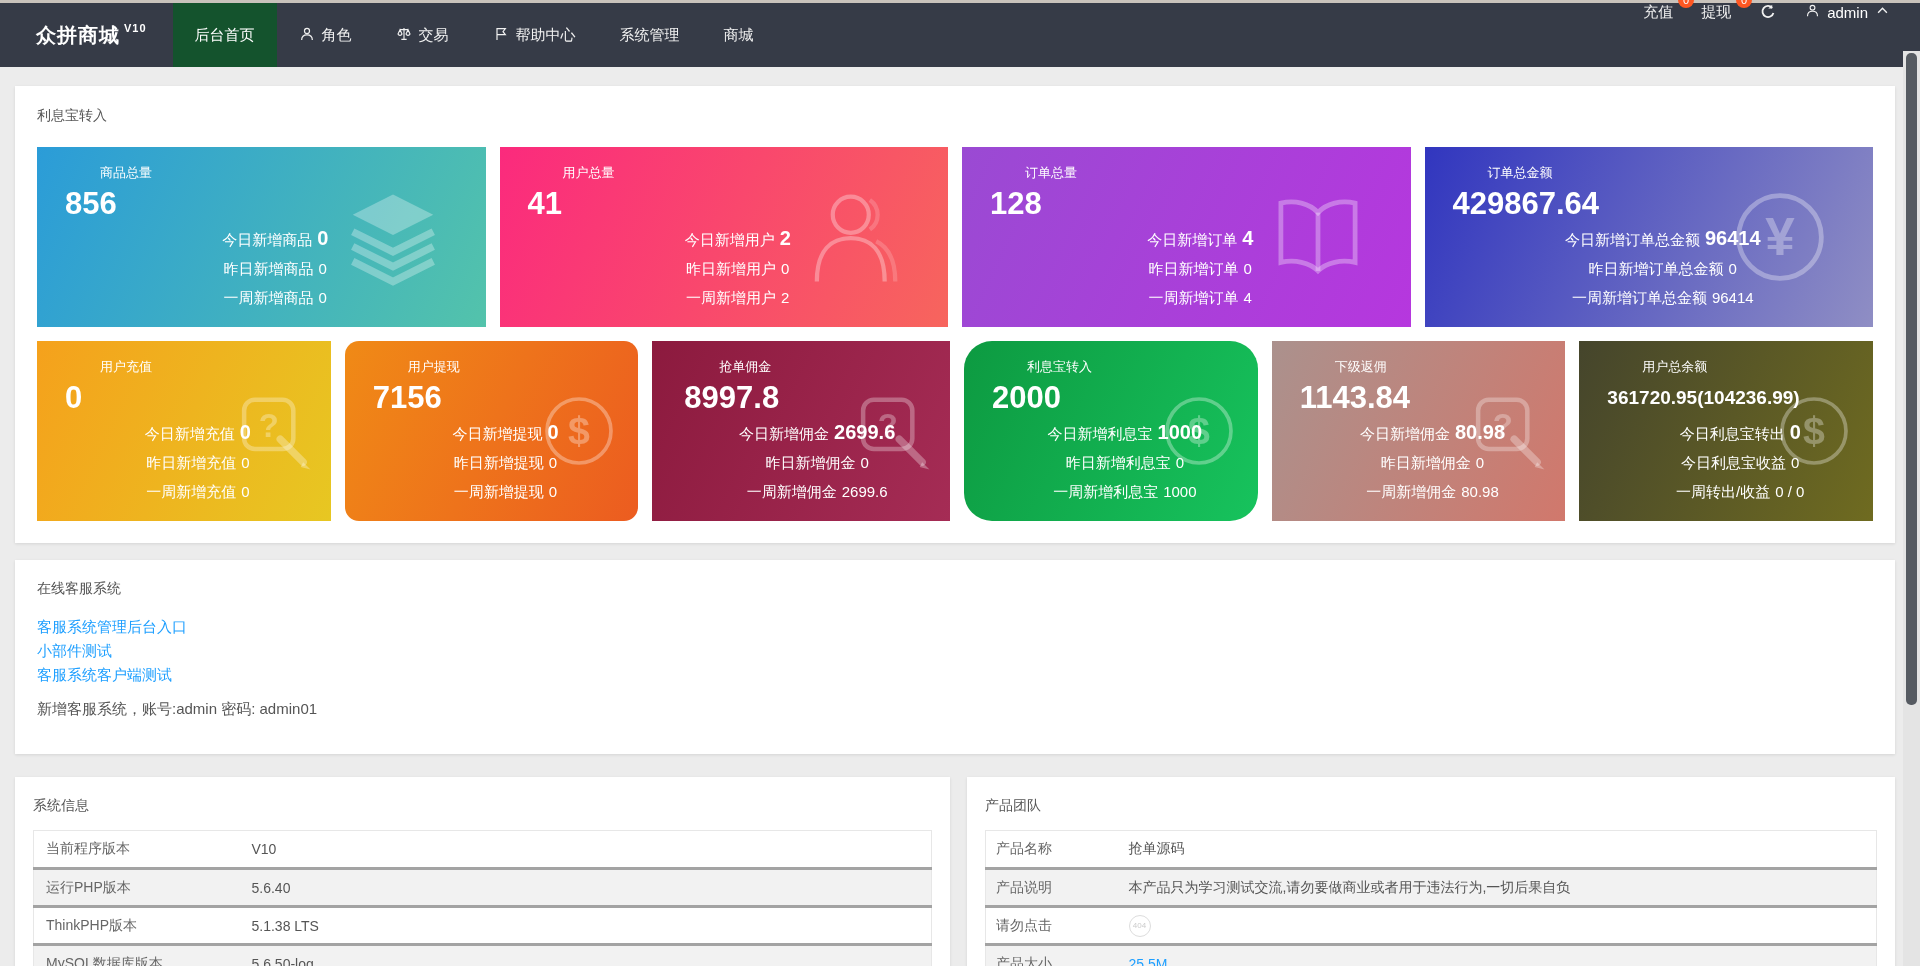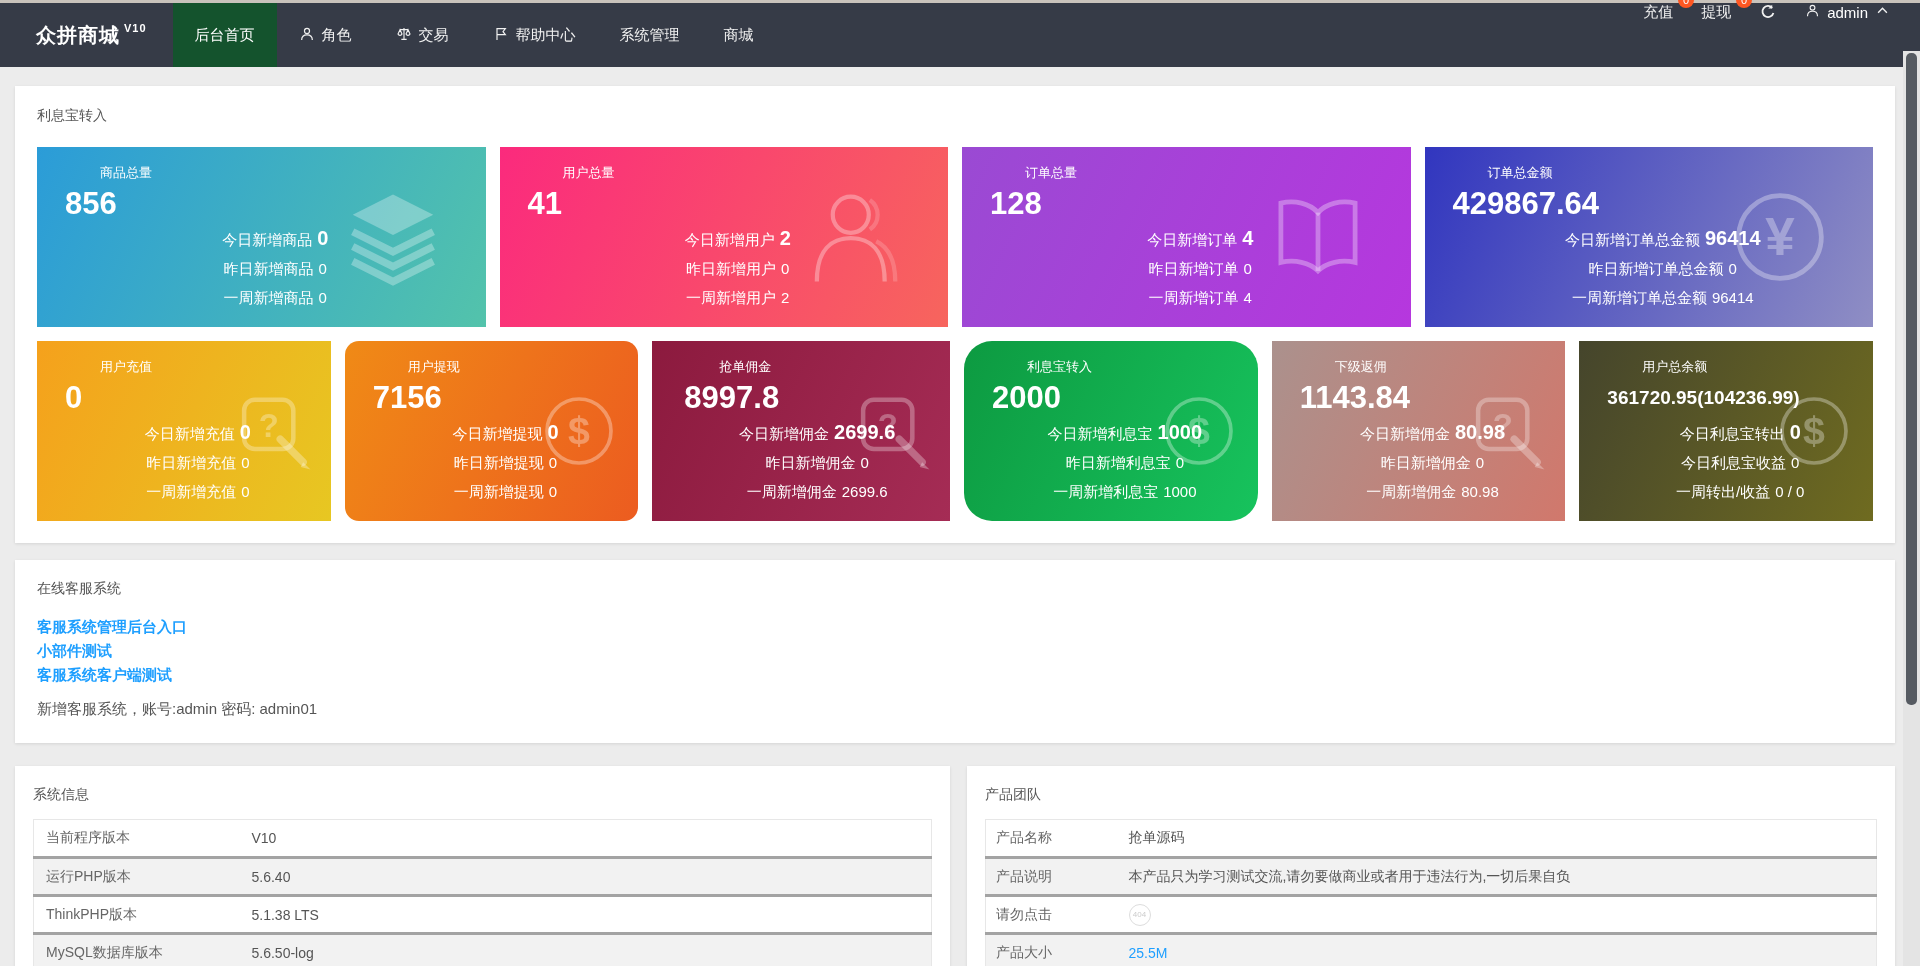--- a/index.html
+++ b/index.html
@@ -32,23 +32,23 @@
   .card-title { font-size:13px;margin-left:35px; }
   .card-value { font-size:31px; font-weight:bold; line-height:40px; margin-top:2px; }
   .card-value.small { font-size:19px; }
   .card-line { font-size:15px; line-height:29px; white-space:nowrap;text-align:center; }
   .card-line .n { margin-left:5px; }
   .card-line .n.big { font-size:20px; font-weight:bold; }
   .card-icon { position:absolute; top:50%; transform:translateY(-50%); }
   .row1 .card-icon { right:40px; width:106px; height:106px; }
   .row2 .card-icon { right:18px; width:82px; height:82px; }
   .card-icon svg { width:100%; height:100%; display:block; }
-  #service-panel { margin-top:17px; padding:20px 22px 24px; }
+  #service-panel { margin-top:17px; padding:20px 22px 35px; }
   .service-links { margin-top:17px; }
-  .service-link { display:block; width:max-content; font-size:15px; font-weight:bold; color:#1e9fff; text-decoration:none; line-height:24px; }
+  .service-link { display:block; width:max-content; font-size:15px; font-weight:normal; color:#1e9fff; text-decoration:none; line-height:24px; }
   .service-note { margin-top:13px; font-size:15px; color:#555; }
   .bottom-row { display:flex; gap:17px; margin-top:23px; align-items:flex-start; }
   #system-panel { width:935px; padding:20px 18px 60px; }
   #product-panel { flex:1; padding:20px 18px 60px; }
   .info-table { width:100%; border-collapse:collapse; margin-top:15px; font-size:14px; color:#555;
     border:1px solid #e7e7e7; }
   .info-table tr { border-bottom:3px solid #a3a3a3; }
   .info-table tr.alt { background:#f2f2f2; }
   .info-table td { height:38px; vertical-align:middle; }
   .info-table td.lbl { color:#666; }

